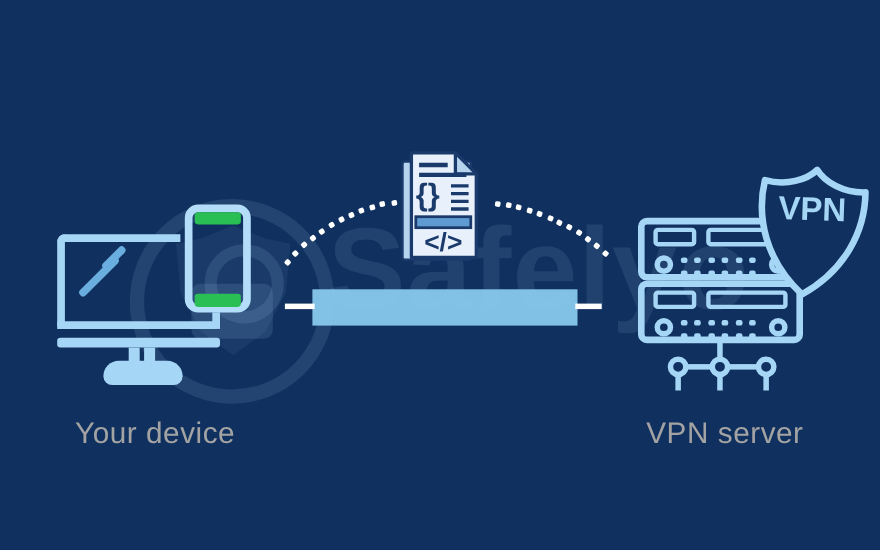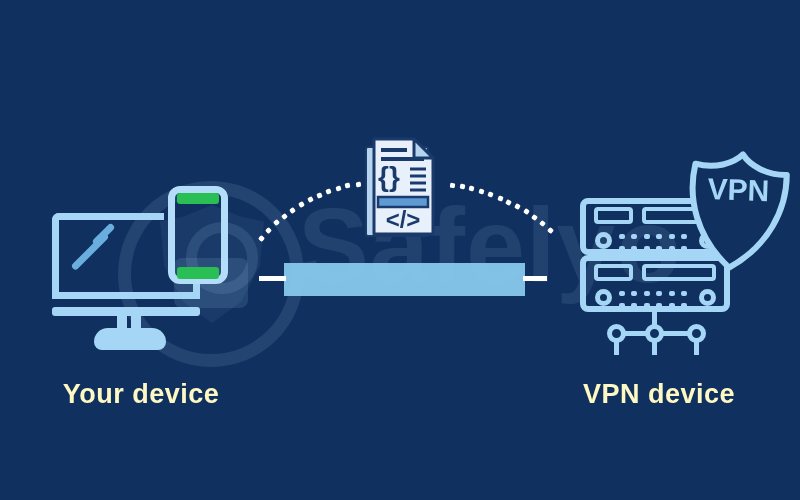--- a/index.html
+++ b/index.html
@@ -56,21 +56,21 @@
   .ns1{left:614px;} .ns2{left:652px;} .ns3{left:694px;}
 
   
   .shield-svg{left:676px;top:148px;transform:rotate(7deg);}
   .file-svg{left:362px;top:137px;}
   .arc-dot{position:absolute;width:5px;height:5px;background:#ffffff;border-radius:1.5px;}
 
   
   .title{left:0;right:0;top:86px;text-align:center;color:#ffffff;font-size:27px;
          font-weight:bold;font-style:italic;letter-spacing:.5px;}
-  .lbl{top:379px;width:220px;text-align:center;color:#fef9c3;font-size:27px;font-weight:bold;letter-spacing:.5px;}
+  .lbl{top:379px;width:220px;text-align:center;color:#a3a3a3;font-size:27px;font-weight:normal;letter-spacing:.5px;}
   .lbl-device{left:31px;} .lbl-server{left:549px;}
 </style>
 </head>
 <body>
 
 <div class="stage">
 
   <div class="abs">
     <div class="abs wm-shield-fill"></div>
     <div class="abs wm-ring"></div>
@@ -192,15 +192,15 @@
     <div class="abs node node2"></div>
     <div class="abs node node3"></div>
   </div>
 
   <svg class="abs shield-svg" width="120" height="126" viewBox="0 0 120 126">
     <path d="M60,6 C52,16 34,24 14,21 C10,56 24,94 60,120 C96,94 110,56 106,21 C86,24 68,16 60,6 Z" fill="#10315f" stroke="#a6d6f6" stroke-width="6" stroke-linejoin="round"></path>
     <text x="60" y="52" text-anchor="middle" font-size="30" font-weight="bold" fill="#a6d6f6" font-family="Liberation Sans, sans-serif" transform="rotate(-5 60 44)">VPN</text>
   </svg>
 
   <div class="abs lbl lbl-device">Your device</div>
-  <div class="abs lbl lbl-server">VPN device</div>
+  <div class="abs lbl lbl-server">VPN server</div>
 
 </div>
 
 </body></html>

